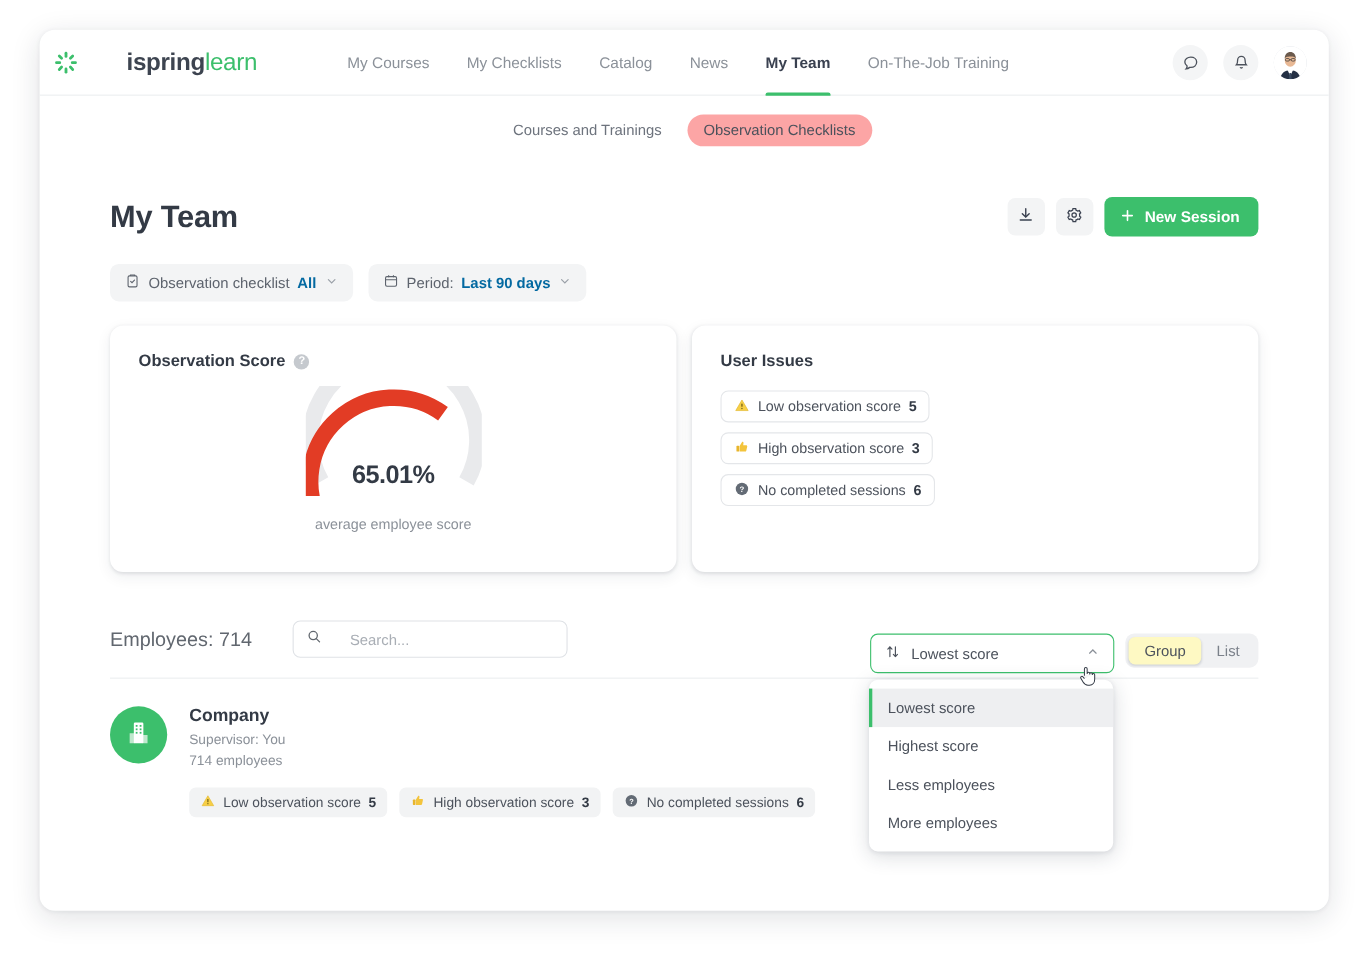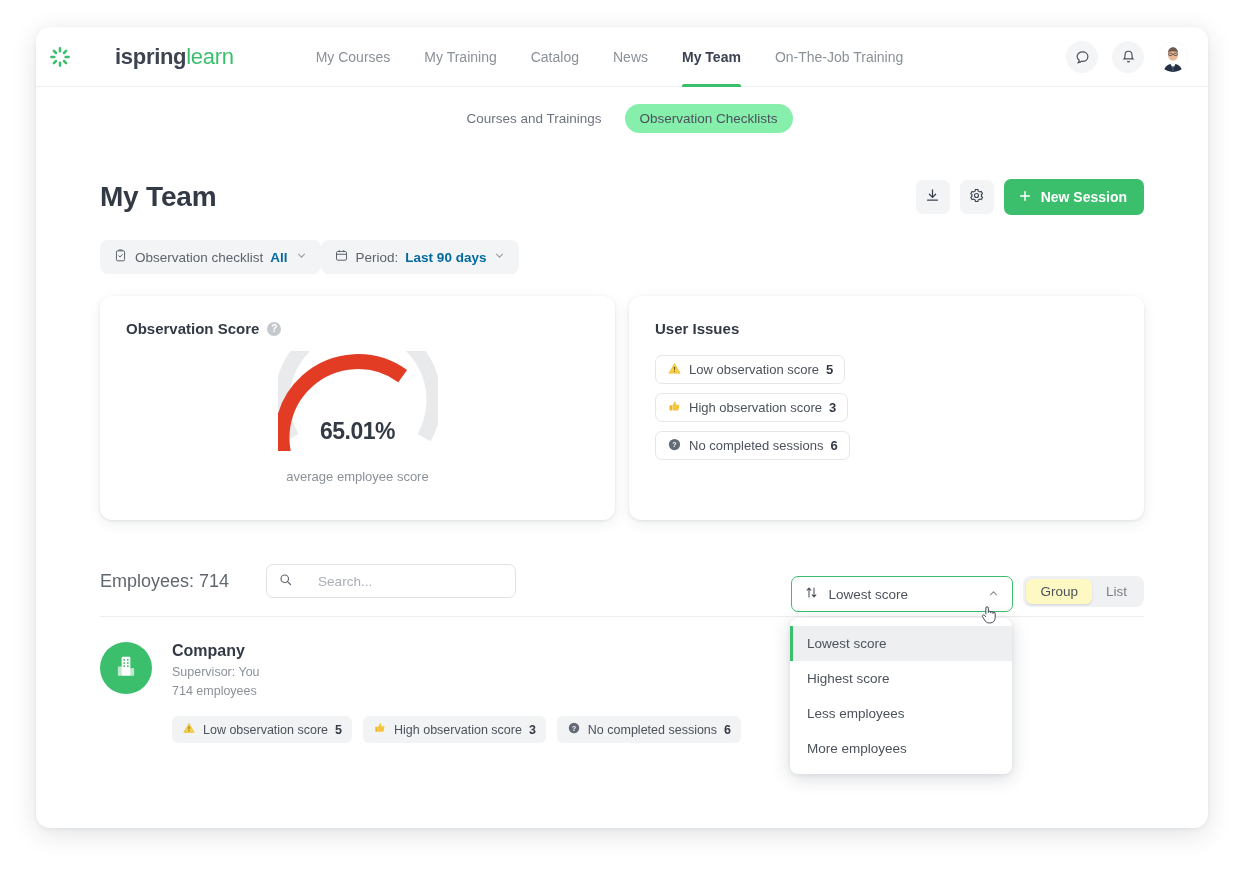--- a/index.html
+++ b/index.html
@@ -67,21 +67,21 @@
 
   
   .subtabs {
     display: flex; align-items: center; justify-content: center;
     gap: 8px; padding-top: 17px;
   }
   .subtab {
     font-size: 13.5px; color: #6d737d;
     padding: 7px 15px; border-radius: 16px; cursor: pointer;
   }
-  .subtab.active { background: #86efac; color: #4b515b; }
+  .subtab.active { background: #fca5a5; color: #4b515b; }
 
   
   .page { padding: 0 64px; }
 
   .page-head {
     display: flex; align-items: center; justify-content: space-between;
     margin-top: 46px;
   }
   .page-title { font-size: 28px; font-weight: bold; color: #333a45; letter-spacing: -.2px; }
   .head-actions { display: flex; align-items: center; gap: 10px; }
@@ -94,21 +94,21 @@
     height: 36px; background: #3cbf6c; color: #fff;
     border: none; border-radius: 7px;
     padding: 0 17px 0 13px;
     font-size: 14px; font-weight: bold;
     display: flex; align-items: center; gap: 8px;
     font-family: "Liberation Sans", sans-serif;
     cursor: pointer;
   }
 
   
-  .filters { display: flex; margin-top: 25px; }
+  .filters { display: flex; gap: 14px; margin-top: 25px; }
   .chip {
     background: #f3f4f5; border-radius: 8px; height: 34px;
     display: flex; align-items: center; gap: 7px;
     padding: 0 13px; font-size: 13.5px; color: #5d636d;
     cursor: pointer; white-space: nowrap;
   }
   .chip b { color: #0369a1; font-weight: bold; }
   .chev { color: #9aa0a8; }
 
   
@@ -268,21 +268,21 @@
         </svg>
       </span>
       <span class="logo-text"><span>ispring</span><span class="green">learn</span></span>
     </div>
 
     <div class="nav">
       <div class="nav-item">
           <span>My Courses</span>
         </div>
       <div class="nav-item">
-          <span>My Training</span>
+          <span>My Checklists</span>
         </div>
       <div class="nav-item">
           <span>Catalog</span>
         </div>
       <div class="nav-item">
           <span>News</span>
         </div>
       <div class="nav-item active">
           <span>My Team</span>
         </div>

